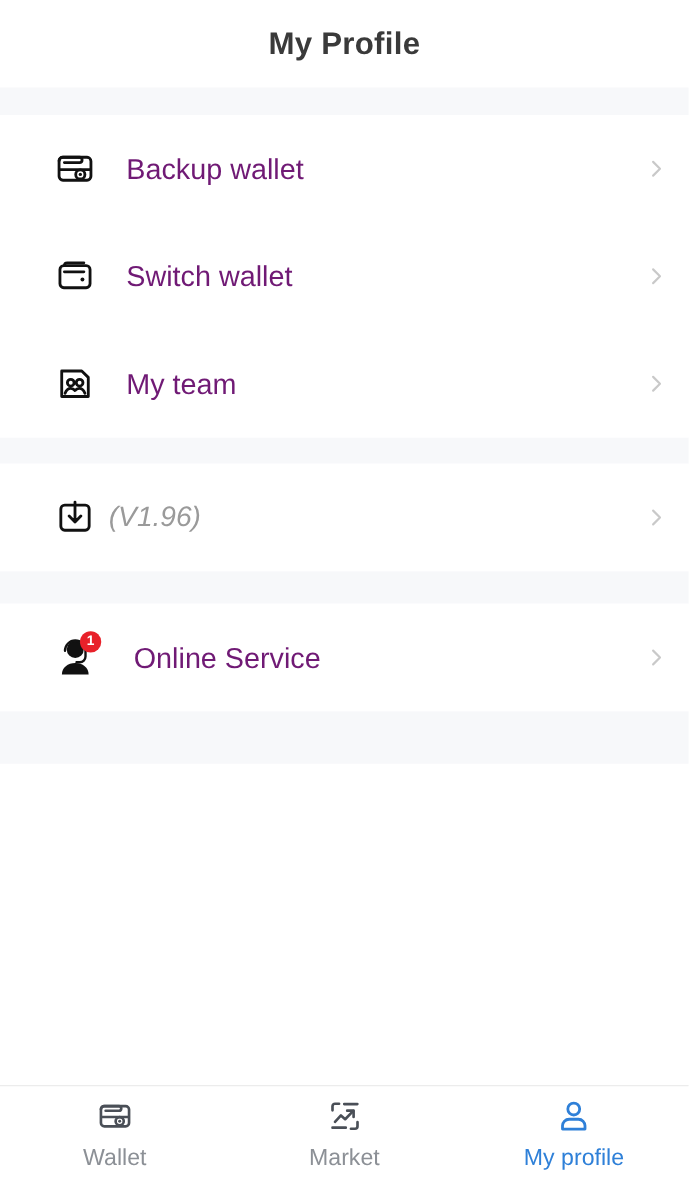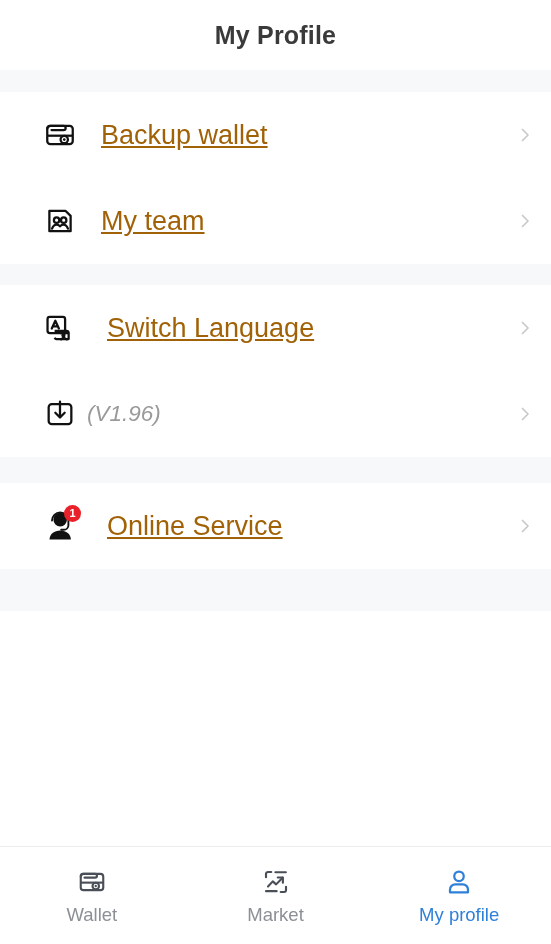--- a/index.html
+++ b/index.html
@@ -44,24 +44,23 @@
     cursor:pointer;
     position:relative;
   }
   .row .ico {
     width:40px; height:40px;
     display:flex; align-items:center; justify-content:center;
     flex:0 0 40px;
   }
   .row .label {
     margin-left:21px;
-    font-size:27px;
-    color:#a16207;
+    font-size:23px;
+    color:#701a75;
     white-space:nowrap;
-    text-decoration:underline;
   }
   .row.indent .label { margin-left:27px; }
   .row .version {
     font-size:22.5px;
     color:#9a9a9a;
     margin-left:7px;
     font-style:italic;
   }
   .row .chev {
     margin-left:auto;
@@ -69,21 +68,21 @@
     flex:0 0 16px;
   }
 
   
   .row.service .ico { width:40px; height:40px; }
 
   
   .tabbar {
     position:absolute;
     left:0; bottom:0;
-    width:551px; height:98px;
+    width:551px; height:76px;
     background:#ffffff;
     border-top:1px solid #ececec;
     display:flex;
   }
   .tab {
     flex:1;
     display:flex; flex-direction:column;
     align-items:center; justify-content:center;
     gap:7px;
     cursor:pointer;
@@ -129,20 +128,36 @@
       </svg>
     </span>
     <span class="label">Backup wallet</span>
     <span class="chev">
       <svg width="16" height="16" viewBox="0 0 16 16" fill="none" stroke="#c9c9c9" stroke-width="1.7" stroke-linecap="round" stroke-linejoin="round">
           <path d="M5.5 2.5 11 8l-5.5 5.5"></path>
         </svg>
     </span>
   </div>
 
+  <div class="row">
+    <span class="ico">
+      <svg width="34" height="34" viewBox="0 0 24 24" fill="none" stroke="#111" stroke-width="1.6">
+        <rect x="3.5" y="6" width="17" height="12.5" rx="2.2"></rect>
+        <path d="M6 6c0-.9.7-1.6 1.6-1.6H17" stroke-linecap="round"></path>
+        <path d="M6 9.5h11" stroke-linecap="round"></path>
+        <circle cx="16.2" cy="13.8" r="1.1" fill="#111" stroke="none"></circle>
+      </svg>
+    </span>
+    <span class="label">Switch wallet</span>
+    <span class="chev">
+      <svg width="16" height="16" viewBox="0 0 16 16" fill="none" stroke="#c9c9c9" stroke-width="1.7" stroke-linecap="round" stroke-linejoin="round">
+          <path d="M5.5 2.5 11 8l-5.5 5.5"></path>
+        </svg>
+    </span>
+  </div>
 
   <div class="row">
     <span class="ico">
       <svg width="34" height="34" viewBox="0 0 24 24" fill="none" stroke="#111" stroke-width="1.6">
         <path d="M4.5 4.8h11.3L19.5 8.4v10.8H4.5z" stroke-linejoin="round"></path>
         <circle cx="9.6" cy="11.4" r="1.9"></circle>
         <circle cx="14.6" cy="11.4" r="1.9"></circle>
         <path d="M6.4 17.4c.7-1.9 1.9-2.8 3.2-2.8 1.1 0 1.8.5 2.4 1.2.6-.7 1.3-1.2 2.4-1.2 1.3 0 2.5.9 3.2 2.8" stroke-linecap="round" stroke-linejoin="round"></path>
       </svg>
     </span>
@@ -155,36 +170,20 @@
   </div>
 
 
 </div>
 
 <div class="band band-group"></div>
 
 <div class="group">
 
 
-  <div class="row indent">
-    <span class="ico">
-      <svg width="34" height="34" viewBox="0 0 24 24" fill="none" stroke="#111" stroke-width="1.6">
-        <rect x="3.2" y="4.2" width="12.4" height="11.4" rx="1.6"></rect>
-        <path d="M6.2 12.4 8.7 6.9l2.5 5.5M7 10.8h3.4" stroke-linecap="round" stroke-linejoin="round"></path>
-        <path d="M8.6 15.6h8.3a1.6 1.6 0 0 1 1.6 1.6v4.2H10a1.6 1.6 0 0 1-1.4-.9" stroke-linejoin="round" transform="translate(-0.4,-1.6)"></path>
-        <path d="M11.8 15.4h5.4M14.5 15.4v1.1c0 1.6-1.1 2.8-2.4 3.3M13.1 16.9c.4 1.5 1.6 2.6 3.1 2.9" stroke-linecap="round" stroke-linejoin="round" transform="translate(0.6,0.2)"></path>
-      </svg>
-    </span>
-    <span class="label">Switch Language</span>
-    <span class="chev">
-      <svg width="16" height="16" viewBox="0 0 16 16" fill="none" stroke="#c9c9c9" stroke-width="1.7" stroke-linecap="round" stroke-linejoin="round">
-          <path d="M5.5 2.5 11 8l-5.5 5.5"></path>
-        </svg>
-    </span>
-  </div>
 
   <div class="row">
     <span class="ico">
       <svg width="34" height="34" viewBox="0 0 24 24" fill="none" stroke="#111" stroke-width="1.6">
         <rect x="4" y="5" width="16" height="14.2" rx="2.2"></rect>
         <path d="M12 3.3v11.2M12 14.5l-3.3-3.4M12 14.5l3.3-3.4" stroke-linecap="round" stroke-linejoin="round"></path>
       </svg>
     </span>
     <span class="version">(V1.96)</span>
     <span class="chev">

